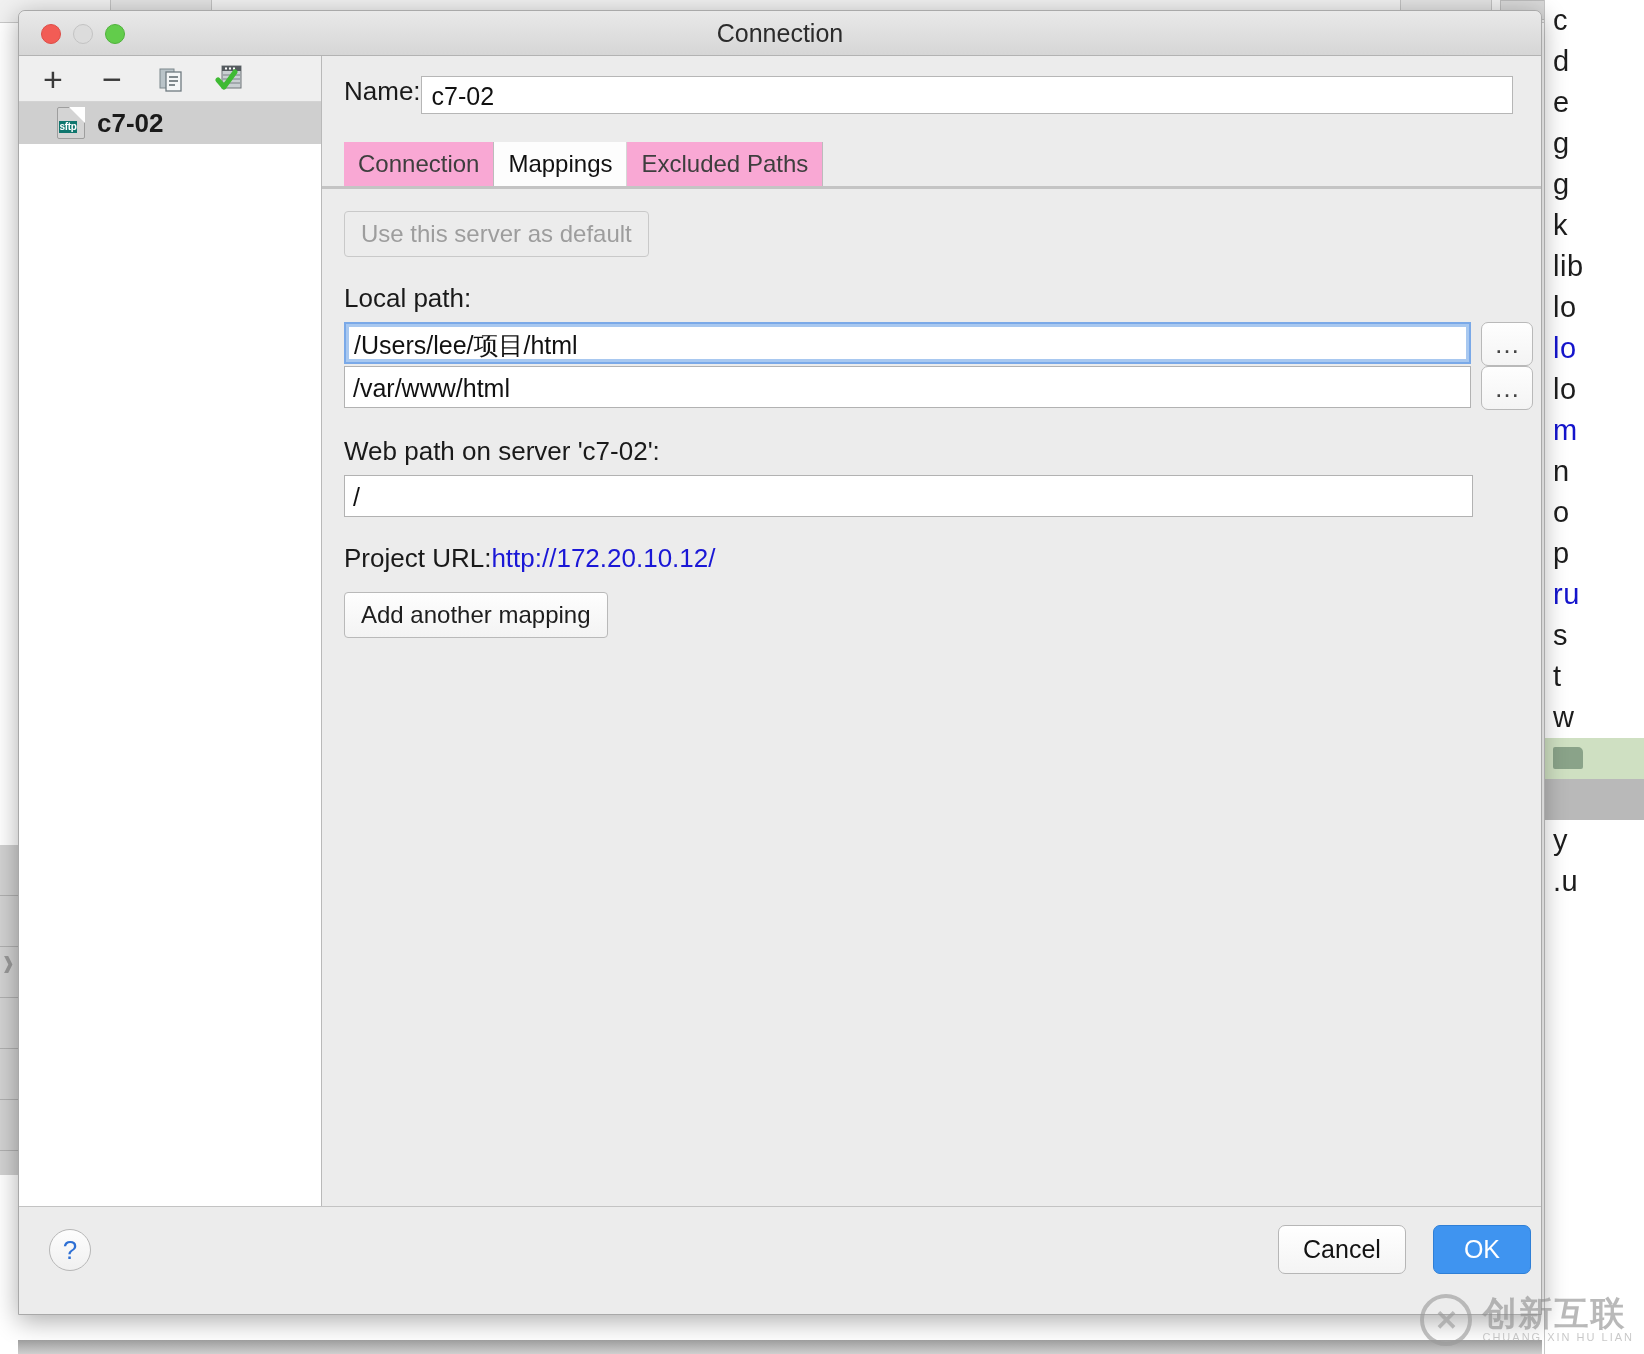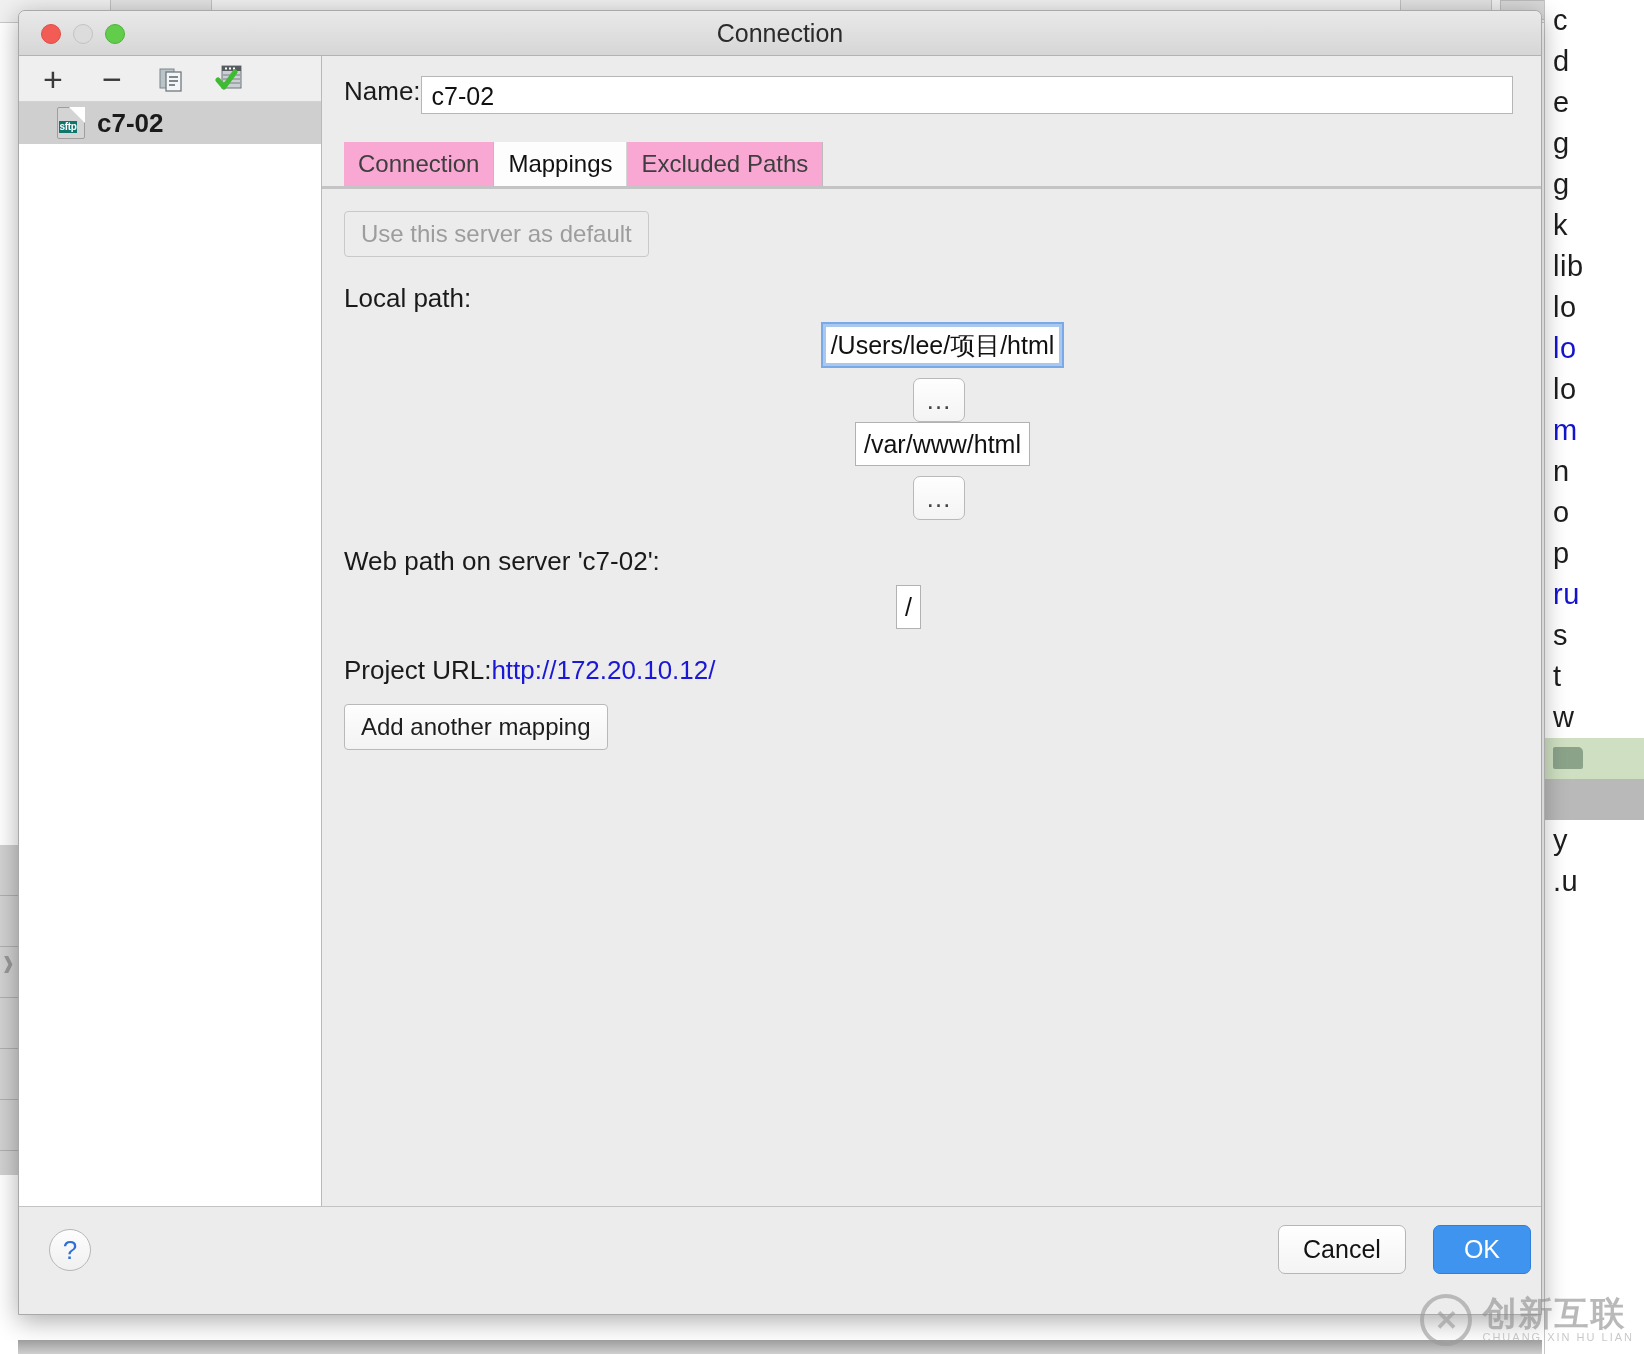--- a/index.html
+++ b/index.html
@@ -302,23 +302,21 @@
     border-color: #c9c9c9;
   }
 
   .field-label {
     font-size: 26px;
     color: #1a1a1a;
     margin: 26px 0 8px 0;
   }
   .field-row {
     display: flex;
-    align-items: center;
     gap: 10px;
-    flex-direction: column;
   }
   .text-input {
     flex: 1;
     height: 42px;
     background: #fff;
     border: 1px solid #b2b2b2;
     font-size: 25px;
     color: #111;
     padding: 0 8px;
     line-height: 42px;

